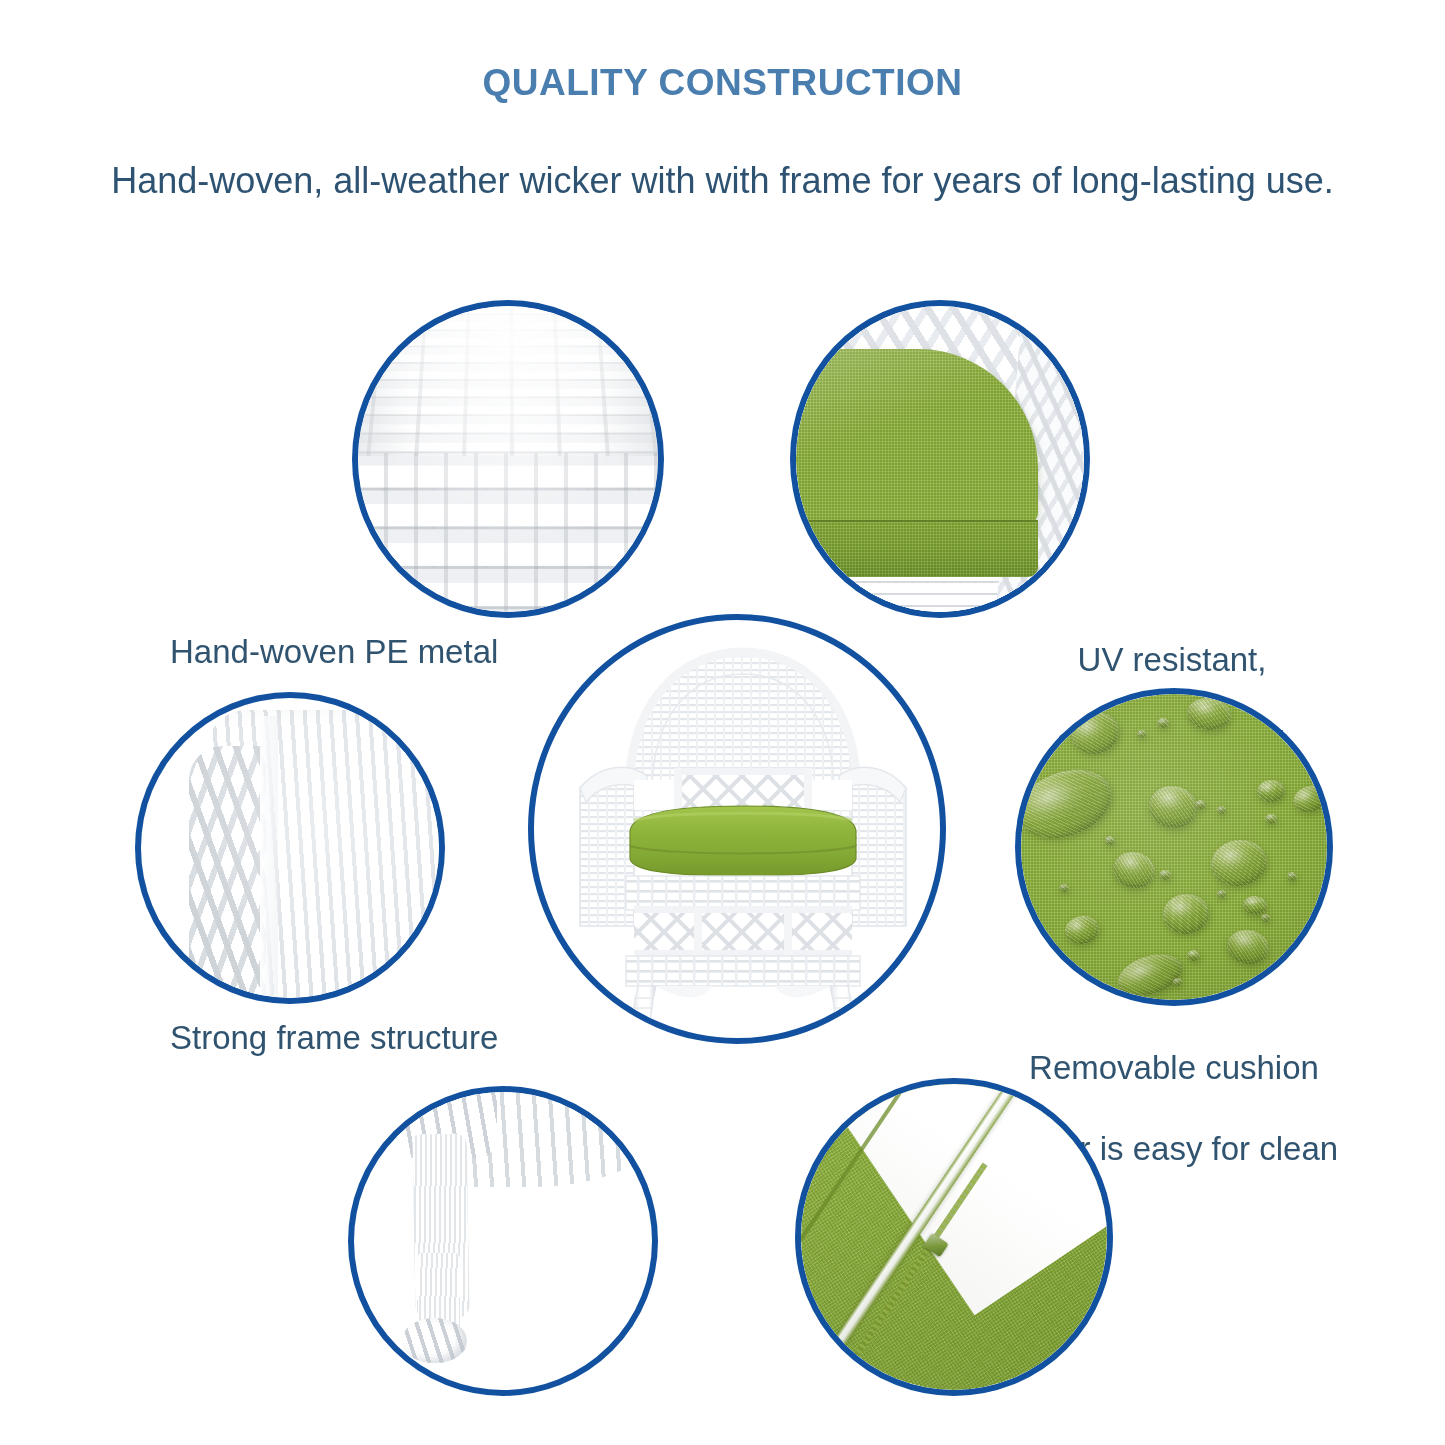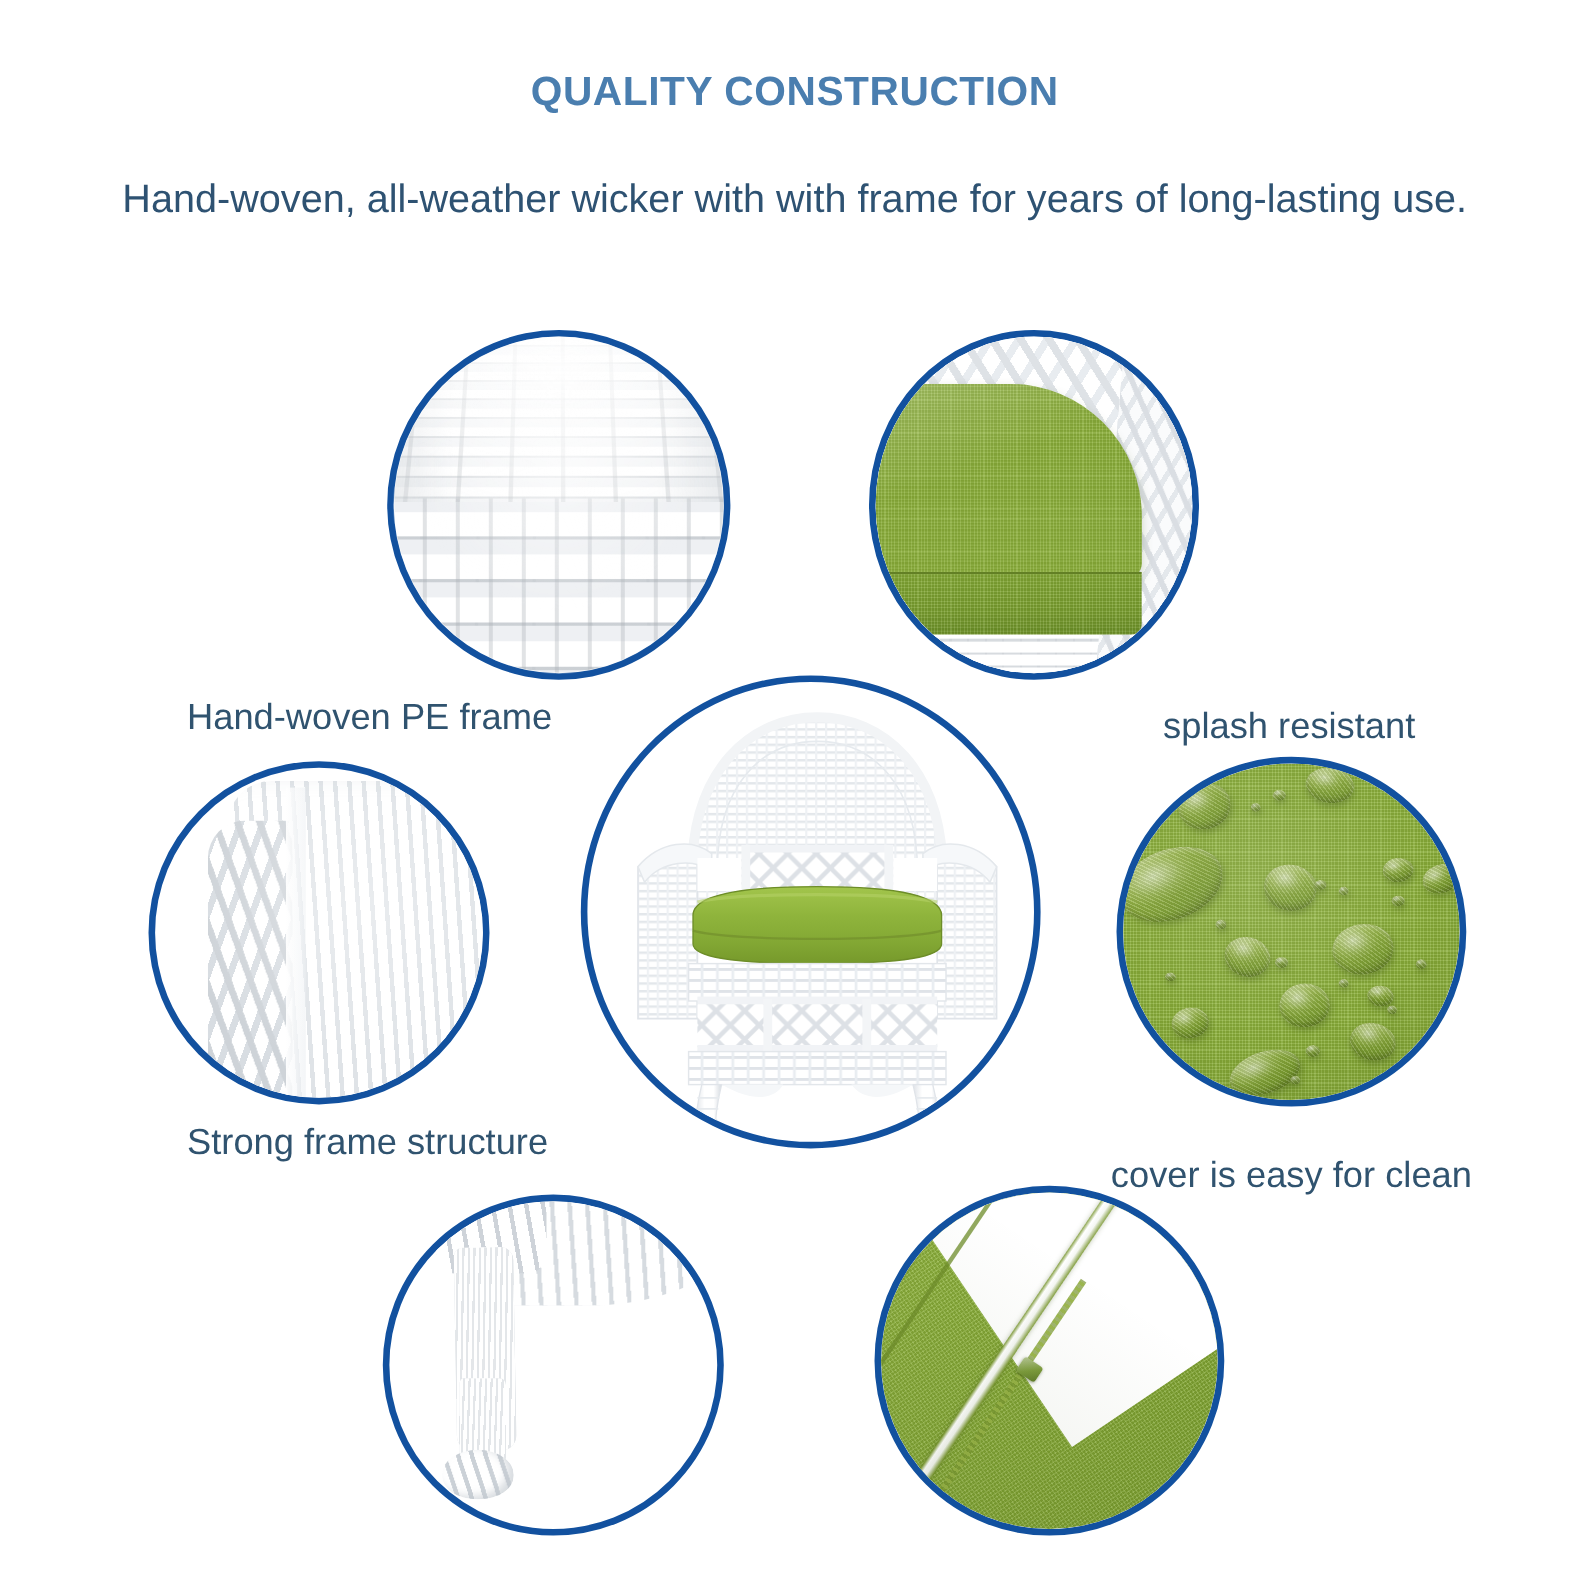--- a/index.html
+++ b/index.html
@@ -192,21 +192,21 @@
                 background-image:
                   repeating-linear-gradient(90deg,
                     rgba(0,0,0,0) 0px, rgba(0,0,0,0) 26px,
                     rgba(170,176,182,0.35) 26px, rgba(170,176,182,0.35) 30px);"></div>
     <div style="position:absolute; inset:0; border-radius:50%;
                 background: radial-gradient(circle at 50% 38%, rgba(255,255,255,0.55) 0%, rgba(255,255,255,0) 55%),
                             linear-gradient(180deg, rgba(255,255,255,0.35) 0%, rgba(255,255,255,0) 22%);"></div>
   </div>
 </div>
 
-<div class="caption" style="left:170px; top:632px;">Hand-woven PE frame</div>
+<div class="caption" style="left:170px; top:632px;">Hand-woven PE metal</div>
 
 <div class="photo-circle" style="left:790px; top:300px; width:300px; height:318px;">
   <div class="photo-inner">
 
     <div class="wicker-lattice"></div>
     <div style="position:absolute; left:-10%; right:-10%; bottom:-10%; height:34%;
                 background-color:#ffffff;
                 background-image:
                   repeating-linear-gradient(0deg, rgba(205,210,215,0.8) 0px, rgba(205,210,215,0.8) 2px, rgba(255,255,255,1) 2px, rgba(255,255,255,1) 12px),
                   repeating-linear-gradient(90deg, rgba(195,200,206,0.6) 0px, rgba(195,200,206,0.6) 2px, rgba(255,255,255,0) 2px, rgba(255,255,255,0) 16px);"></div>
@@ -230,20 +230,21 @@
     <div style="position:absolute; left:-14%; top:70%; width:98%; height:18%;
                 background: linear-gradient(180deg, #84aa34 0%, #7ba12e 60%, #6f9428 100%);
                 border-top: 2px solid rgba(90,115,35,0.6);
                 border-radius: 0 0 10px 10px;">
       <div class="fabric-weave"></div>
     </div>
   </div>
 </div>
 
 <div class="caption" style="left:1046px; top:600px; text-align:center; width:252px;">
+  <span class="caption-line">UV resistant,</span>
   <span class="caption-line">splash resistant</span>
 </div>
 
 <div class="photo-circle" style="left:135px; top:692px; width:310px; height:312px;">
   <div class="photo-inner">
 
     <div style="position:absolute; left:22%; top:4%; right:-22%; bottom:-8%;
                 border-radius: 40px 44px 0 0;
                 background-color:#fdfdfe;
                 background-image:
@@ -302,20 +303,21 @@
     <div class="droplet" style="left:166px; top:256px; width:13px; height:11px;"></div>
     <div class="droplet" style="left:152px; top:284px; width:9px;  height:8px;"></div>
     <div class="droplet" style="left:116px; top:36px;  width:9px;  height:8px;"></div>
 
     <div style="position:absolute; inset:0; border-radius:50%;
                 background: radial-gradient(circle at 42% 34%, rgba(255,255,255,0.10) 0%, rgba(0,0,0,0) 55%, rgba(60,80,20,0.16) 100%);"></div>
   </div>
 </div>
 
 <div class="caption" style="left:985px; top:1008px; text-align:center; width:378px;">
+  <span class="caption-line">Removable cushion</span>
   <span class="caption-line">cover is easy for clean</span>
 </div>
 
 <div class="photo-circle" style="left:348px; top:1086px; width:310px; height:310px;">
   <div class="photo-inner">
 
     <div style="position:absolute; left:24%; top:-30%; right:-16%; height:62%;
                 background-color:#ffffff;
                 background-image:
                   repeating-linear-gradient(86deg, rgba(214,219,224,1) 0px, rgba(214,219,224,1) 4px, rgba(255,255,255,1) 4px, rgba(255,255,255,1) 16px),

